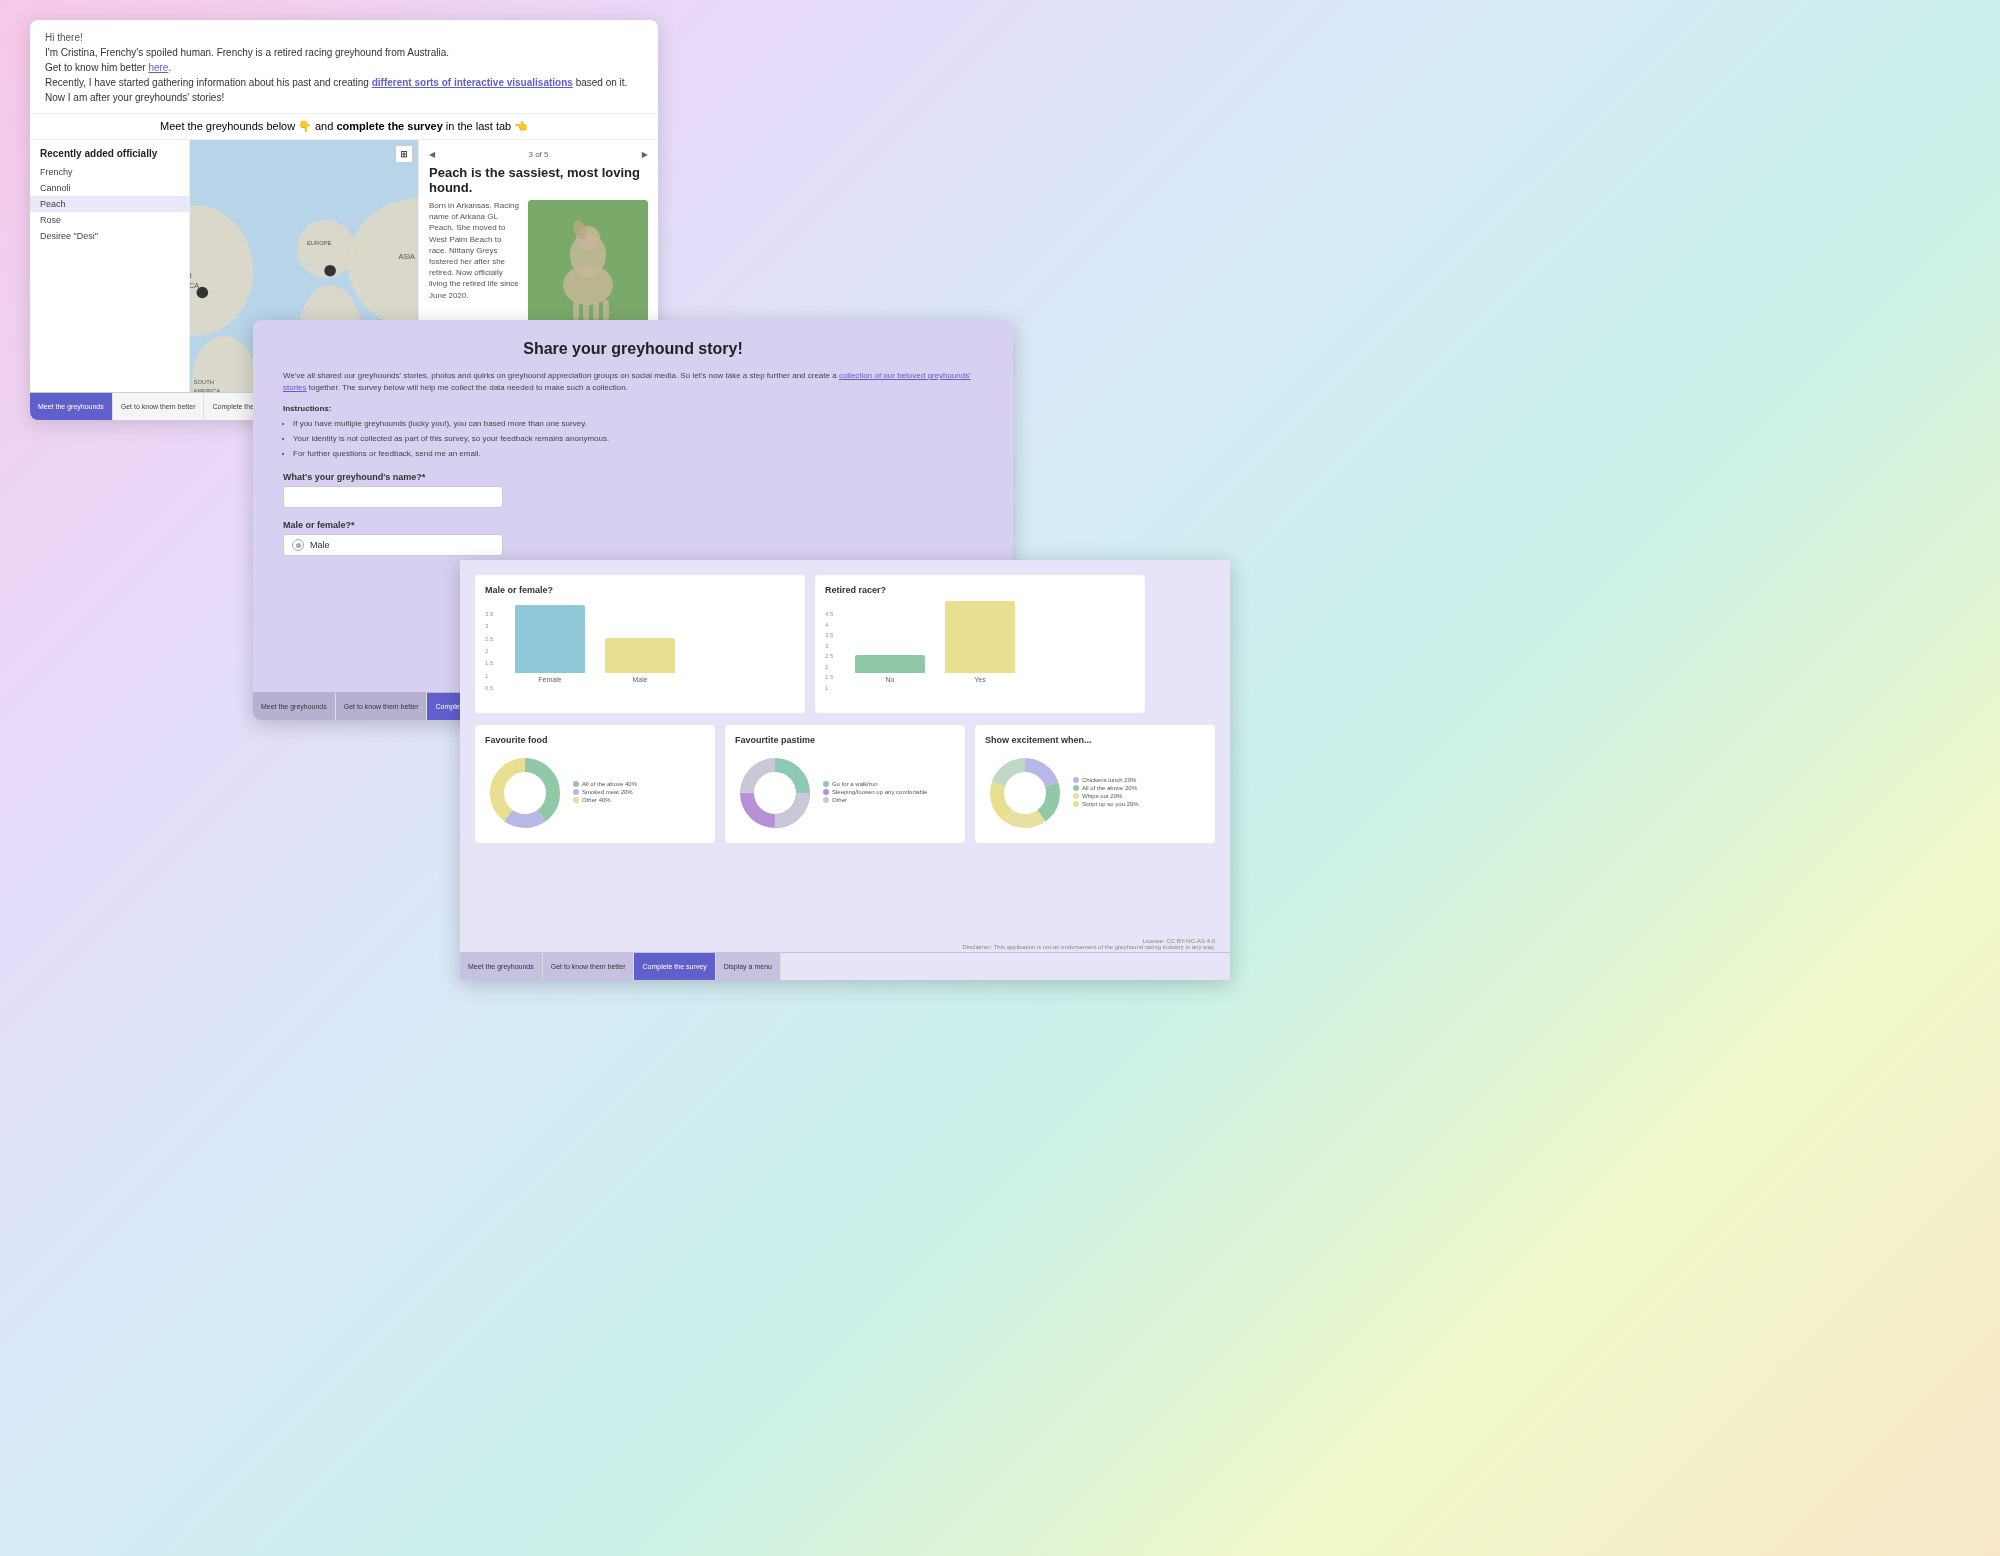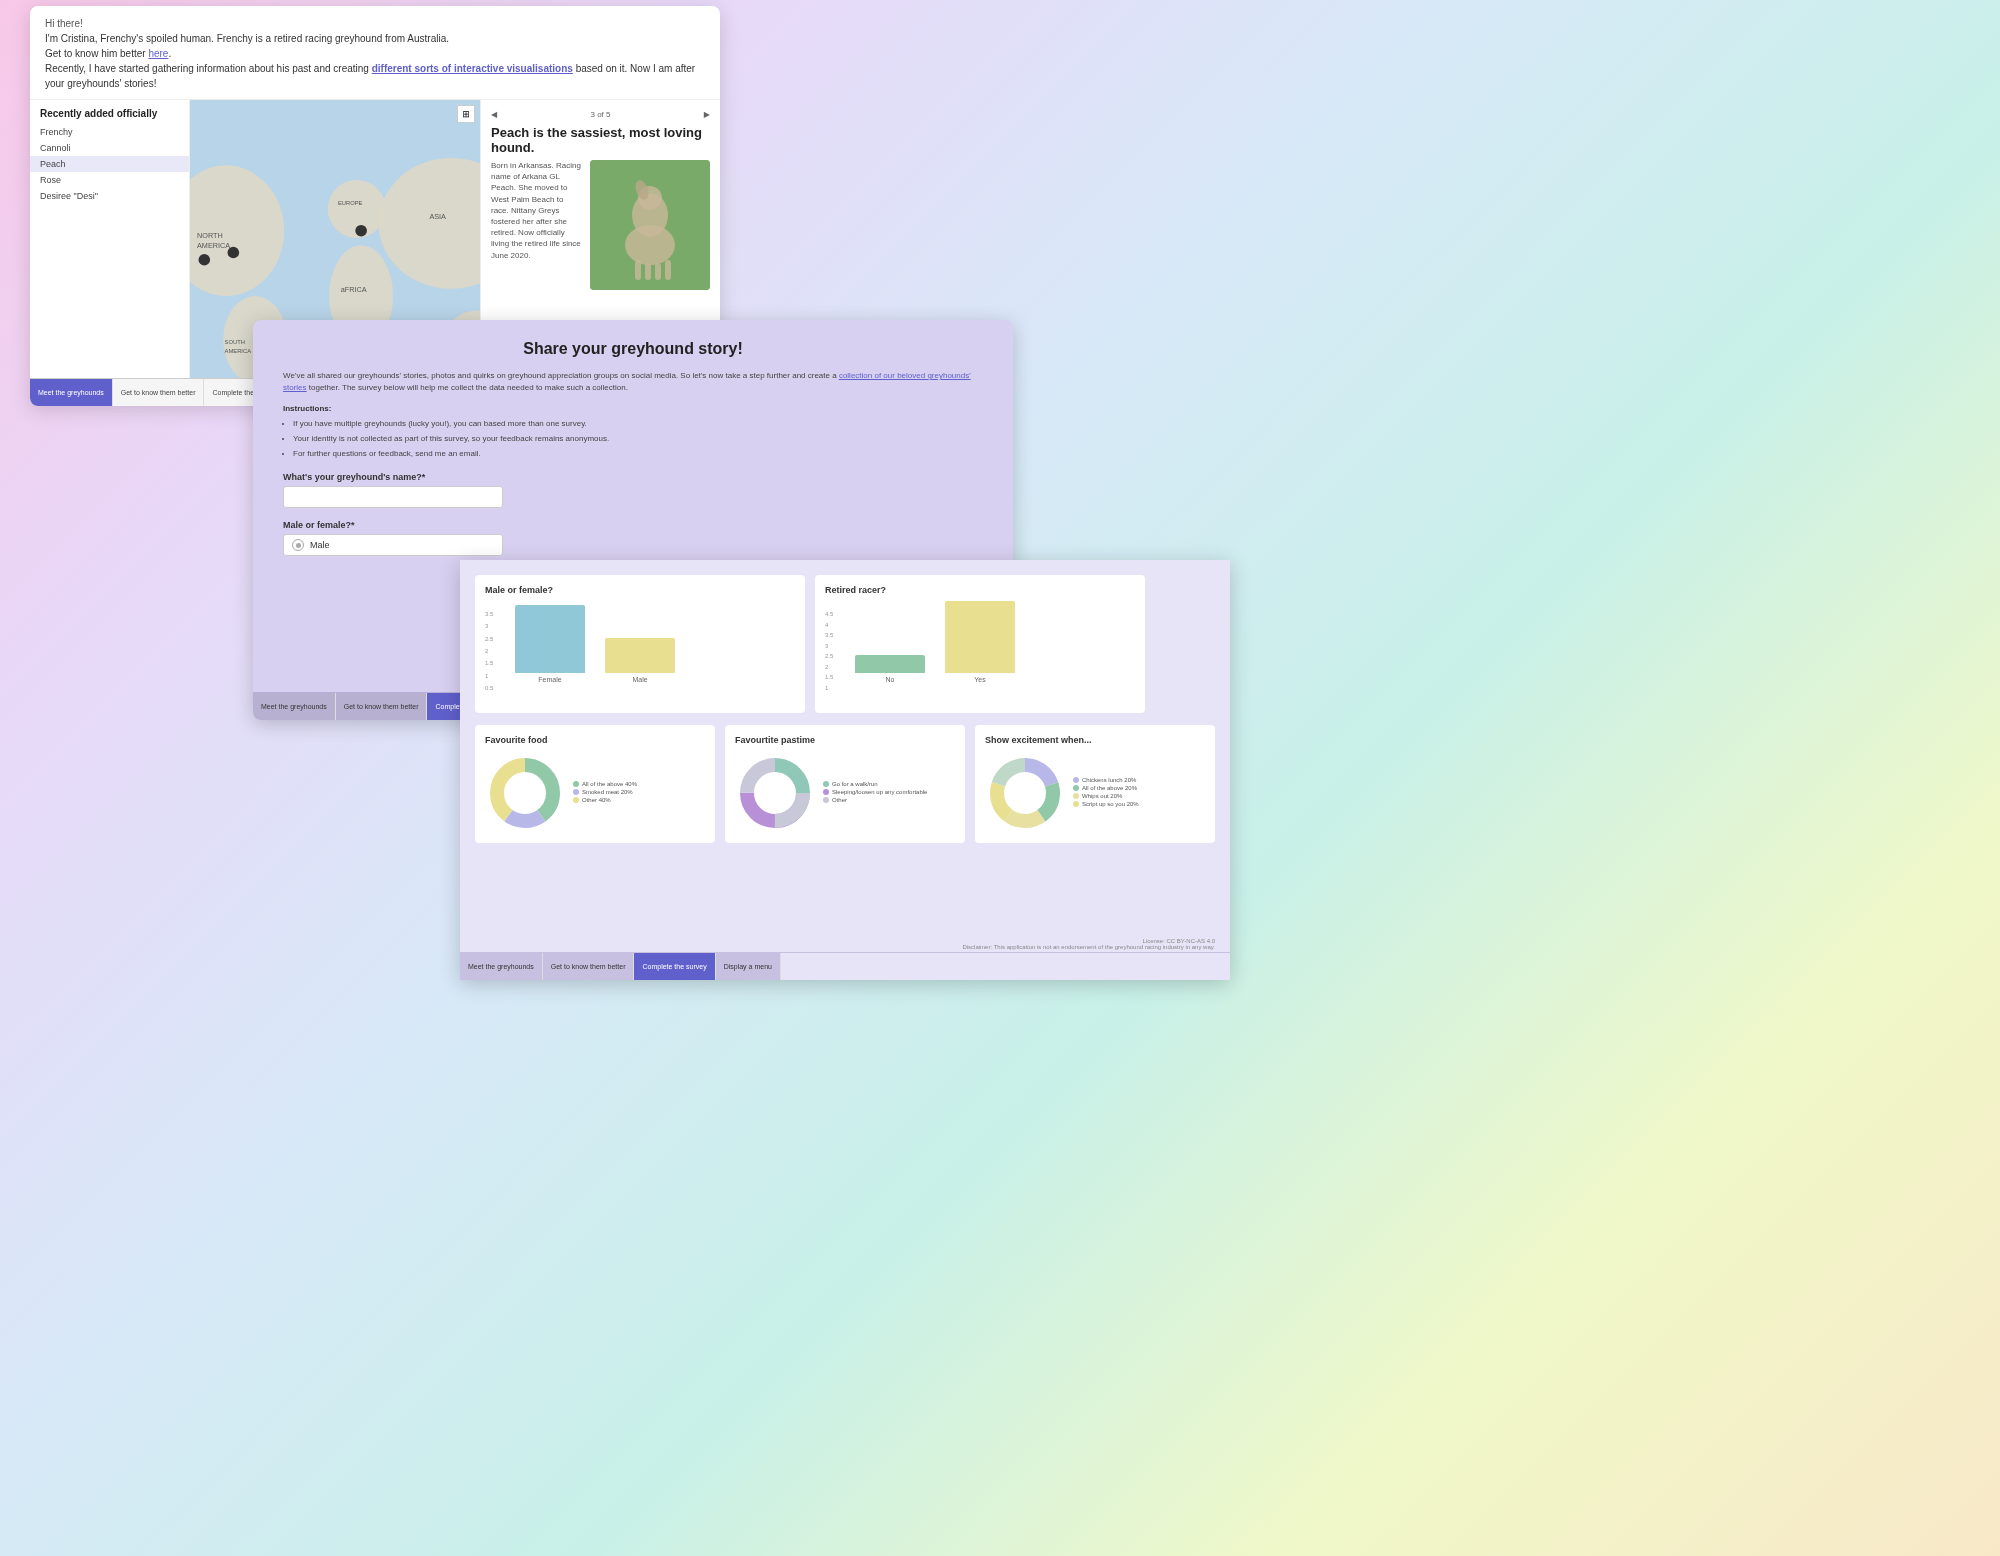--- a/index.html
+++ b/index.html
@@ -8,23 +8,23 @@
       height: 1556px;
       background: linear-gradient(135deg, #f8c8e8 0%, #e8d8f8 20%, #d8e8f8 40%, #c8f0e8 60%, #f0f8c8 80%, #f8e8c8 100%);
       position: relative;
       overflow: hidden;
       font-family: Arial, sans-serif;
     }
 
     
     .panel1 {
       position: absolute;
-      top: 6px;
+      top: 20px;
       left: 30px;
-      width: 690px;
+      width: 628px;
       height: 400px;
       background: #fff;
       border-radius: 8px;
       box-shadow: 0 4px 20px rgba(0,0,0,0.15);
       overflow: hidden;
     }
     .panel1-header {
       padding: 10px 15px 8px;
       font-size: 10px;
       color: #333;
@@ -307,20 +307,23 @@
 <div class="panel1">
   <div class="panel1-header">
     <div class="hi">Hi there!</div>
     <div>I'm Cristina, Frenchy's spoiled human. Frenchy is a retired racing greyhound from Australia.</div>
     <div>
       Get to know him better <span class="link">here</span>.
     </div>
     <div>
       Recently, I have started gathering information about his past and creating <span class="viz-link">different sorts of interactive visualisations</span> based on it. Now I am after your greyhounds' stories!
     </div>
+  </div>
+  <div style="text-align:center; padding:6px 8px; font-size:11px; font-weight:500; border-bottom:1px solid #eee;">
+    Meet the greyhounds below 👇 and <strong>complete the survey</strong> in the last tab 👈
   </div>
   <div class="panel1-body">
     <div class="sidebar">
       <div class="sidebar-title">Recently added officially</div>
       <ul class="sidebar-list">
         <li>Frenchy</li>
         <li>Cannoli</li>
         <li class="active">Peach</li>
         <li>Rose</li>
         <li>Desiree "Desi"</li>

